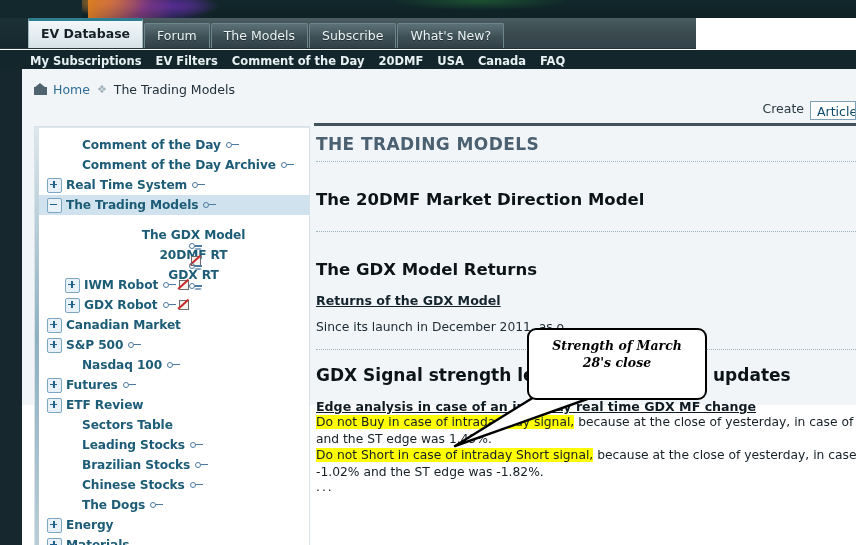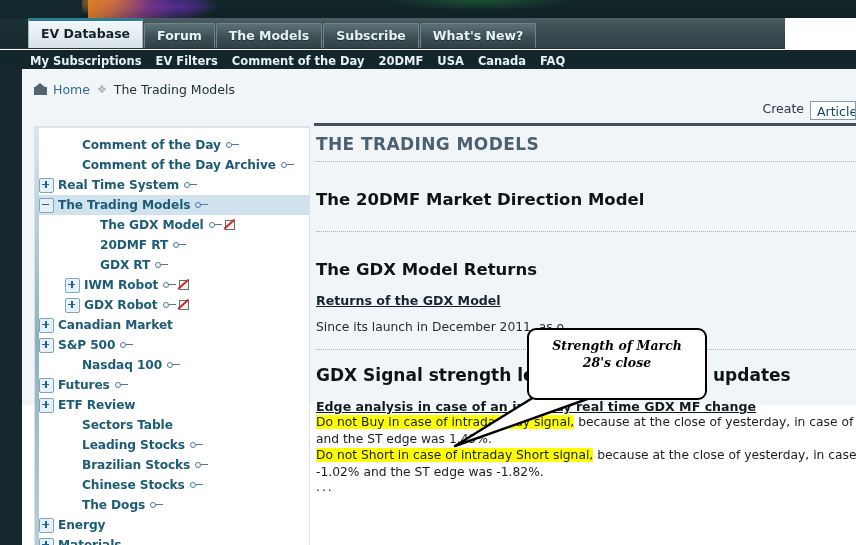--- a/index.html
+++ b/index.html
@@ -24,30 +24,30 @@
     position: absolute; left: 0; top: 0; width: 82px; height: 18px;
     background: #13282c;
   }
   .banner-shape {
     position: absolute; top: 0; left: 88px; width: 120px; height: 18px;
     background: linear-gradient(100deg, rgba(230,130,30,0.9) 0%, rgba(150,60,140,0.7) 45%, rgba(70,40,130,0.55) 70%, rgba(20,45,50,0) 100%);
   }
 
   
   .tabbar {
-    position: absolute; left: 0; top: 18px; width: 785px; height: 30px;
+    position: absolute; left: 0; top: 18px; width: 696px; height: 30px;
     background: linear-gradient(180deg, #4b5d62 0%, #3b4b50 45%, #33434a 100%);
     border-bottom: 1px solid #24343a;
   }
   .tabbar-leftcap { position: absolute; left: 0; top: 0; width: 28px; height: 30px;
     background: linear-gradient(180deg, #1b3136 0%, #16282d 100%); }
   .tabs { position: absolute; left: 28px; top: 0; height: 30px; display: flex; align-items: flex-end; }
   .tab {
     height: 24px; line-height: 24px; padding: 0 12px; margin-right: 1px;
-    font-size: 12.5px; font-weight: bold; color: #e9f2f4;
+    font-size: 12.5px; font-weight: normal; color: #e9f2f4;
     background: linear-gradient(180deg, #5c7278 0%, #3d4f55 55%, #303f45 100%);
     border: 1px solid #6d858c; border-bottom: none;
     border-radius: 2px 2px 0 0; white-space: nowrap;
     cursor: pointer; text-shadow: 0 1px 0 rgba(0,0,0,0.4);
   }
   .tab.active {
     height: 27px; line-height: 26px; color: #142126; font-weight: bold;
     background: linear-gradient(180deg, #f2f7f9 0%, #e3ecef 60%, #d5e1e6 100%);
     border: 1px solid #9fb7bf; border-bottom: none; border-top: 3px solid #2e7e92;
     text-shadow: none;
@@ -129,23 +129,23 @@
   .toggle.plus:after {
     content: ""; position: absolute; left: 5px; top: 2px; width: 1.6px; height: 7px;
     background: #21618c;
   }
   .toggle.none { border: none; background: none; }
   .toggle.none:before { display: none; }
   .tree-label {
     font-size: 12.2px; font-weight: bold; color: #1d5c77;
     margin-right: 5px; letter-spacing: -0.1px;
   }
-  .indent-1 { padding-left: 0; }
+  .indent-1 { padding-left: 8px; }
   .indent-2 { padding-left: 26px; }
-  .indent-3 { padding-left: 44px; }
+  .indent-3 { padding-left: 44px; flex-direction: column; }
   .key-icon { width: 13px; height: 9px; position: relative; flex: 0 0 13px; margin-right: 2px; }
   .key-icon:before {
     content: ""; position: absolute; left: 0; top: 1px; width: 6px; height: 6px;
     border: 1.6px solid #4b79a0; border-radius: 50%; box-sizing: border-box;
   }
   .key-icon:after {
     content: ""; position: absolute; left: 6px; top: 3.2px; width: 7px; height: 1.8px;
     background: #4b79a0;
     box-shadow: 0 3px 0 -0.6px #4b79a0, -1px 3px 0 -0.6px #4b79a0;
   }

